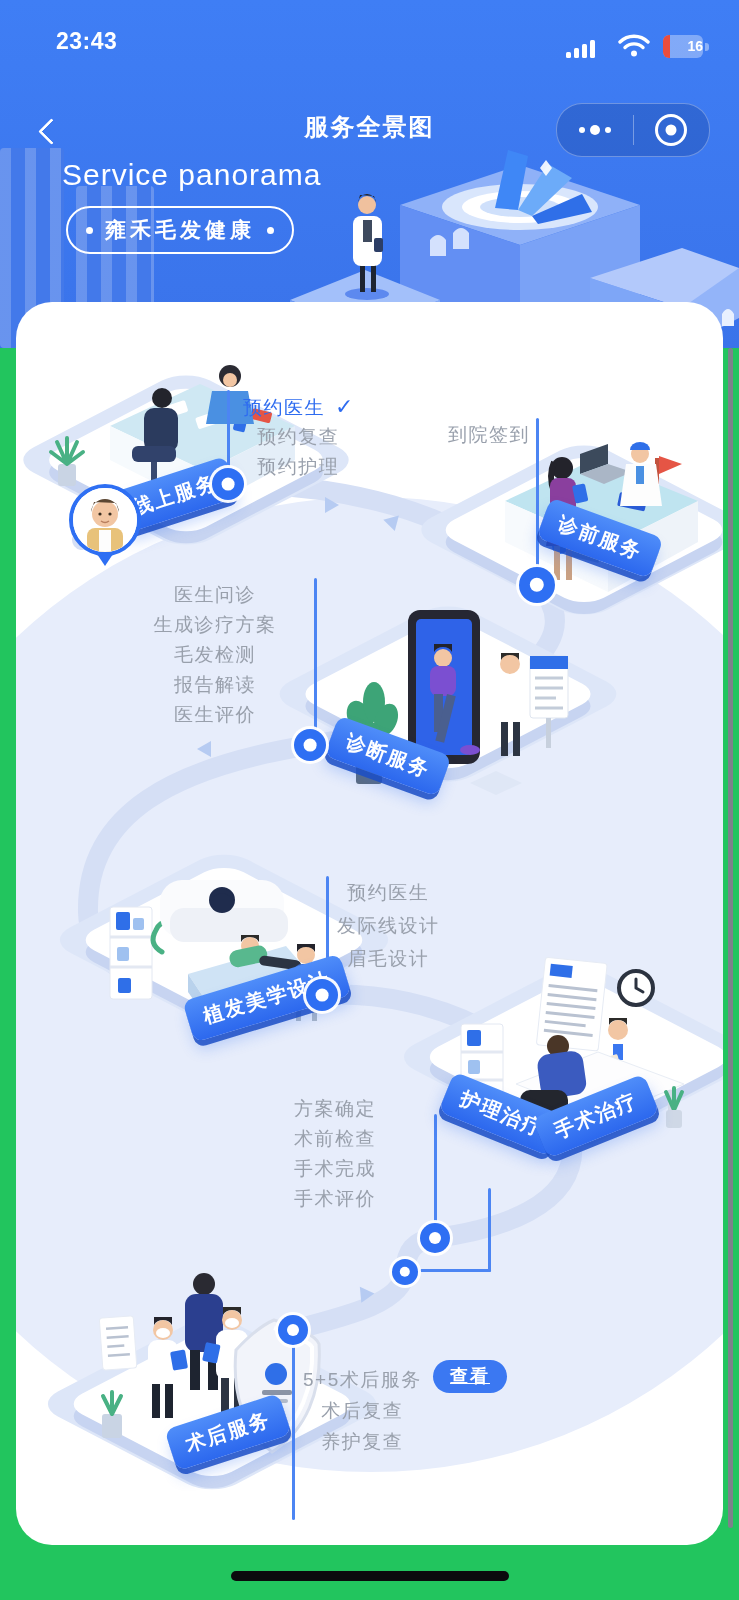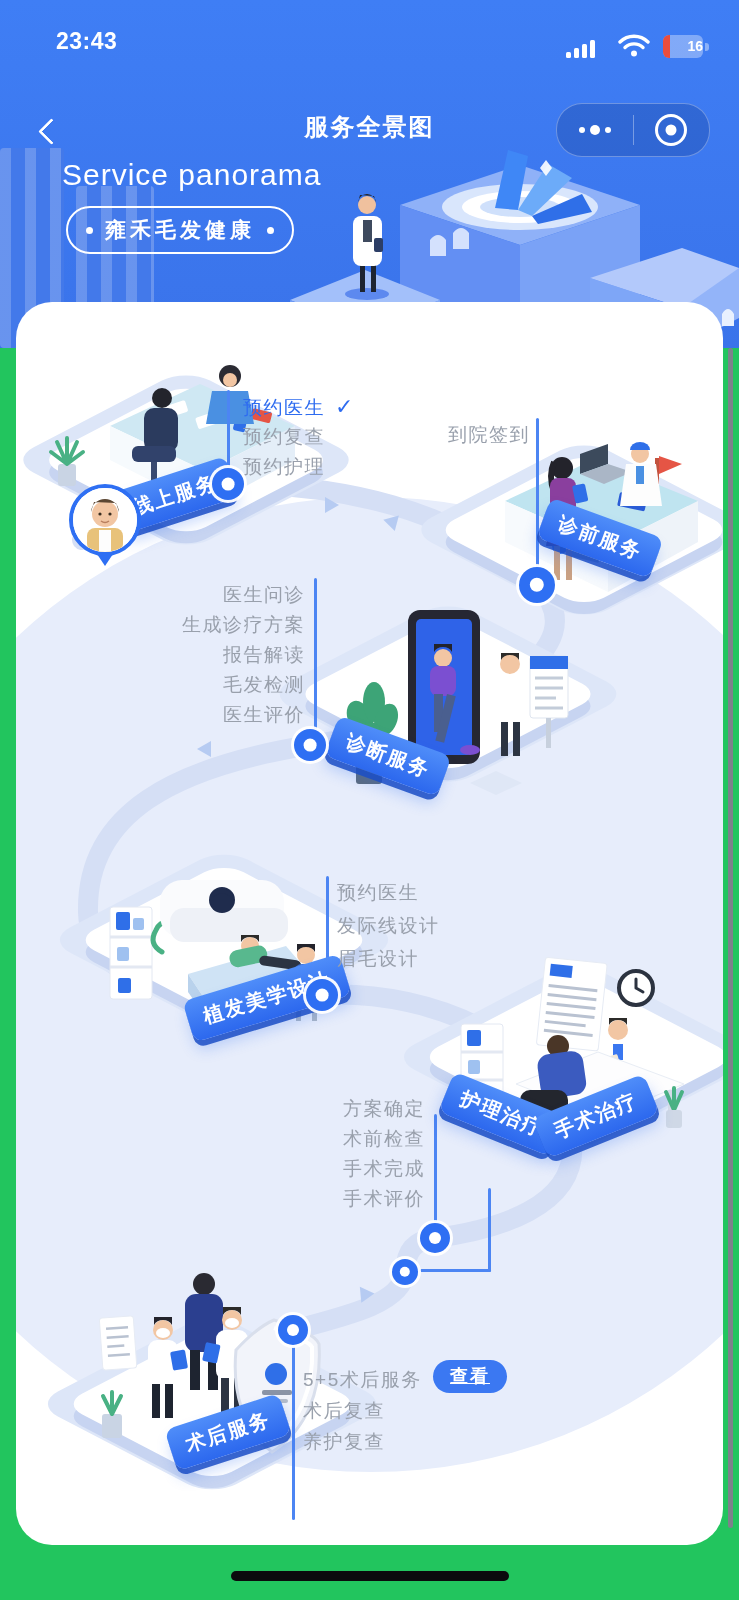--- a/index.html
+++ b/index.html
@@ -80,21 +80,21 @@
 
   .vline{position:absolute;width:3px;background:#4c85f3;border-radius:2px;z-index:4;}
   .hline{position:absolute;height:3px;background:#4c85f3;border-radius:2px;z-index:4;}
 
   .node{position:absolute;border-radius:50%;background:#2e6ff3;z-index:6;
     box-shadow:0 0 0 3px rgba(255,255,255,.95);}
   .node::after{content:"";position:absolute;left:50%;top:50%;width:40%;height:40%;
     border-radius:50%;background:#fff;transform:translate(-50%,-50%);}
 
   .jlist{position:absolute;z-index:5;font-size:19px;color:#99a0ac;letter-spacing:1.5px;line-height:30px;}
-  .jlist .row{height:30px;}
+  .jlist .row{height:30px;text-align:center;}
   .jlist.right{text-align:right;}
   .hl{color:#2e6cf0;}
   .check{color:#2e6cf0;font-weight:bold;font-size:22px;margin-left:10px;letter-spacing:0;}
   .view-btn{position:absolute;z-index:6;left:417px;top:1058px;height:33px;line-height:33px;
     padding:0 17px;border-radius:17px;background:#3b78f2;color:#fff;font-size:18px;
     font-weight:bold;letter-spacing:2px;cursor:pointer;text-decoration:underline;}
 
   .avatar-pin{position:absolute;left:53px;top:182px;width:72px;height:72px;z-index:7;}
   .avatar-circle{position:absolute;left:0;top:0;width:64px;height:64px;border-radius:50%;
     background:#fff;border:4px solid #2e6ff3;overflow:hidden;}
@@ -453,22 +453,22 @@
       <div class="row"><span>预约护理</span></div>
     </div>
 
     <div class="jlist" style="left:432px;top:118px">
       <div class="row">到院签到</div>
     </div>
 
     <div class="jlist right" style="left:109px;top:278px;width:180px">
       <div class="row">医生问诊</div>
       <div class="row">生成诊疗方案</div>
+      <div class="row">毛发检测</div>
       <div class="row">报告解读</div>
-      <div class="row">毛发检测</div>
       <div class="row">医生评价</div>
     </div>
 
     <div class="jlist" style="left:321px;top:574px;line-height:33px">
       <div class="row" style="height:33px">预约医生</div>
       <div class="row" style="height:33px">发际线设计</div>
       <div class="row" style="height:33px">眉毛设计</div>
     </div>
 
     <div class="jlist right" style="left:229px;top:792px;width:180px">

